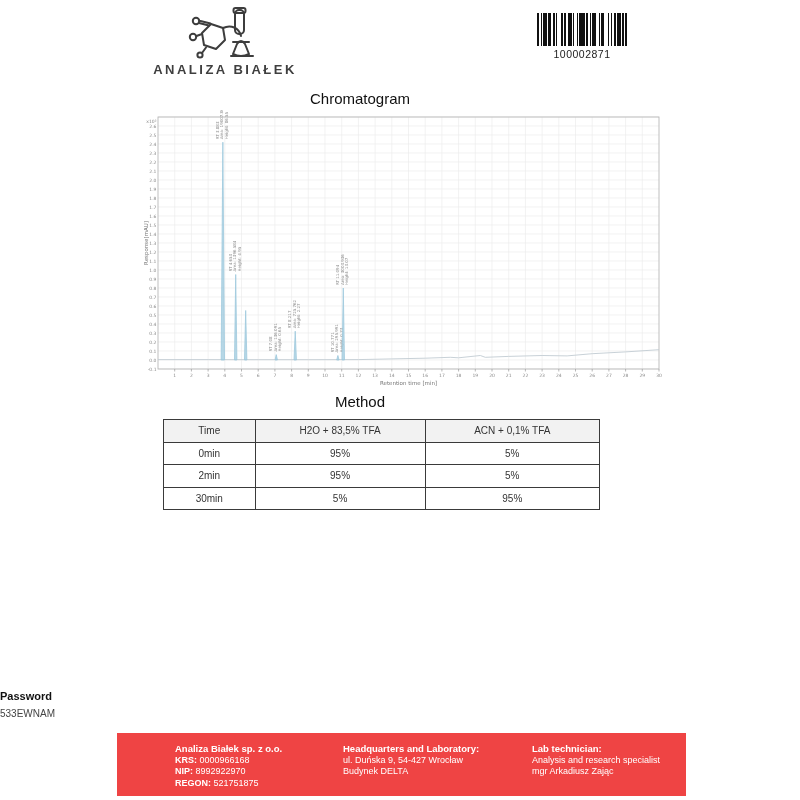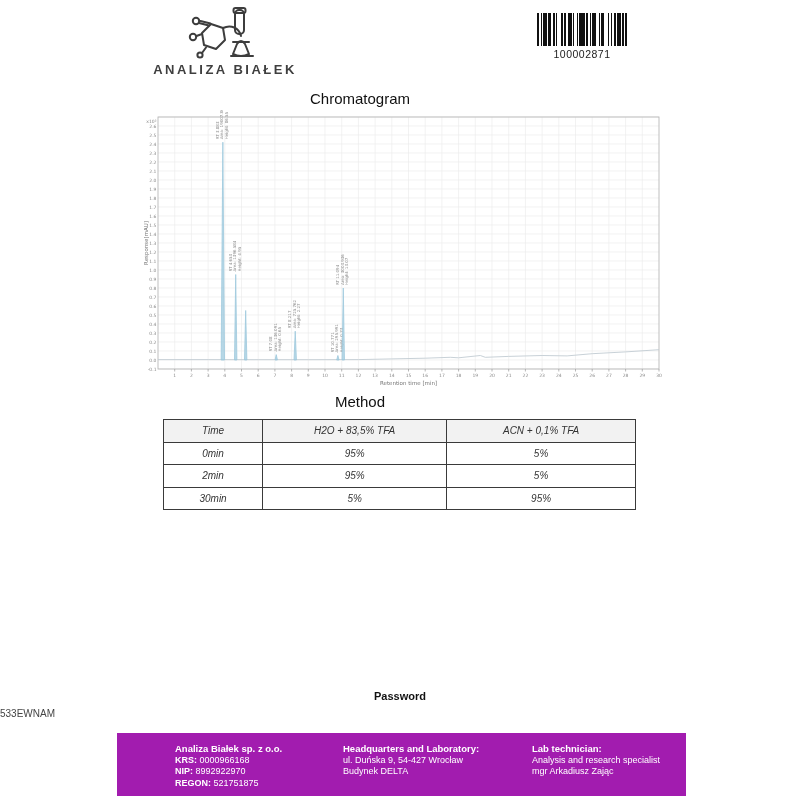--- a/index.html
+++ b/index.html
@@ -12,30 +12,30 @@
   
   #barcode-block{left:532px;top:13px;width:100px;text-align:center;}
   #barcode-bars{height:33px;display:flex;align-items:stretch;justify-content:center;}
   #barcode-bars span{display:inline-block;height:100%;}
   #barcode-number{font-size:10.5px;color:#222;margin-top:2px;letter-spacing:0.5px;}
   
   .section-title{left:0;width:720px;text-align:center;font-weight:normal;font-size:15px;color:#111;}
   
   #chart-wrap{left:144px;top:110px;width:521px;height:284px;}
   
-  #method-table{left:163px;top:419px;width:473px;border-collapse:collapse;font-size:10px;color:#333;font-style:italic;}
+  #method-table{left:163px;top:419px;width:437px;border-collapse:collapse;font-size:10px;color:#333;}
   #method-table td,#method-table th{border:1px solid #3a3a3a;text-align:center;height:21.5px;
       font-weight:normal;padding:0 4px;}
   #method-table thead th{background:#f2f2f2;}
   #method-table{border:1.5px solid #222;}
   
-  #password-label{left:0;top:690px;width:800px;text-align:center;font-weight:bold;font-size:11px;color:#111;}
+  #password-label{left:0;top:690px;width:800px;font-weight:bold;font-size:11px;color:#111;}
   #password-value{left:0;top:708px;width:800px;text-align:left;font-size:10px;color:#444;}
   
-  #footer{left:117px;top:733px;width:569px;height:63px;background:#a21caf;color:#fff;font-size:9px;}
+  #footer{left:117px;top:733px;width:569px;height:63px;background:#ef4444;color:#fff;font-size:9px;}
   .footer-col{position:absolute;top:10px;line-height:11.5px;}
   .footer-col .ft-title{font-weight:bold;font-size:9.5px;}
   #footer-col1{left:58px;}
   #footer-col2{left:226px;}
   #footer-col3{left:415px;}
   .bold{font-weight:bold;}
 </style>
 </head>
 <body>
 

